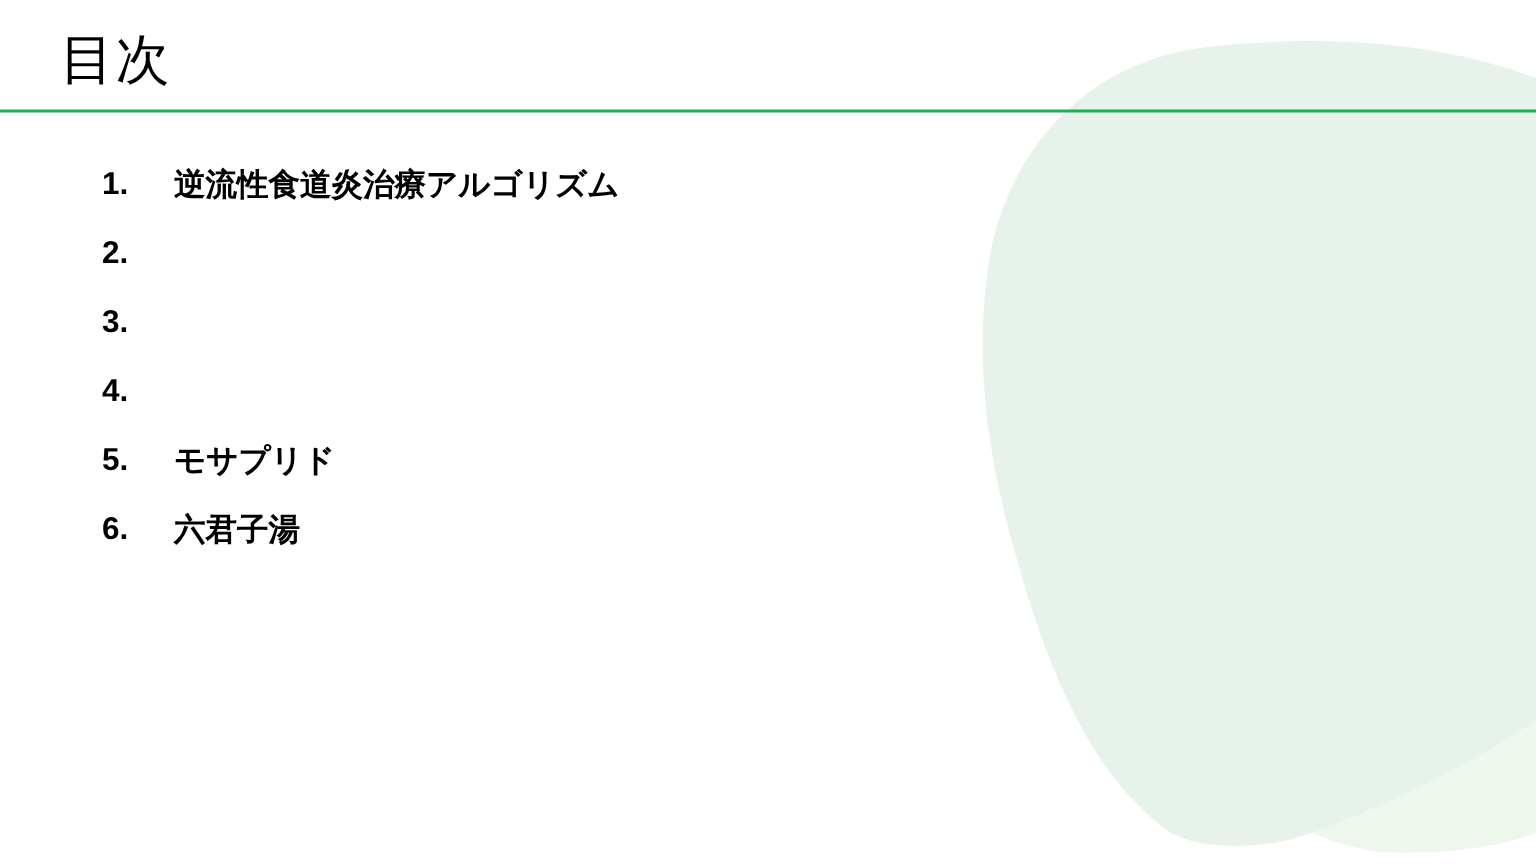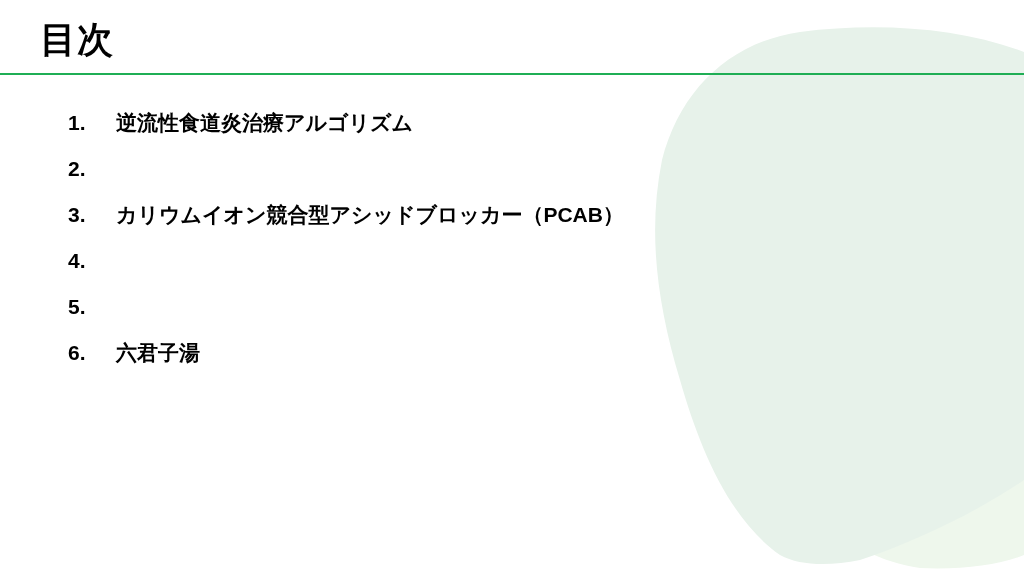--- a/index.html
+++ b/index.html
@@ -19,21 +19,21 @@
       position: absolute;
       left: 0; top: 0;
       width: 1024px; height: 576px;
       z-index: 0;
     }
     .title {
       position: absolute;
       left: 40px;
       top: 16px;
       font-size: 36px;
-      font-weight: bold;
+      font-weight: normal;
       line-height: 48px;
       margin: 0;
       z-index: 2;
       letter-spacing: 1px;
     }
     .title-rule {
       position: absolute;
       left: 0;
       top: 73px;
       width: 1024px;
@@ -81,25 +81,25 @@
 <ol class="toc">
   <li class="toc-item">
     <span class="toc-num">1.</span>
     <span class="toc-label">逆流性食道炎治療アルゴリズム</span>
   </li>
   <li class="toc-item">
     <span class="toc-num">2.</span>
   </li>
   <li class="toc-item">
     <span class="toc-num">3.</span>
-    <span class="toc-label">カリウムイオン競合型アシッドブロッカー（PCAB）</span>
   </li>
   <li class="toc-item">
     <span class="toc-num">4.</span>
   </li>
   <li class="toc-item">
     <span class="toc-num">5.</span>
+    <span class="toc-label">モサプリド</span>
   </li>
   <li class="toc-item">
     <span class="toc-num">6.</span>
     <span class="toc-label">六君子湯</span>
   </li>
 </ol>
 
 </body></html>

